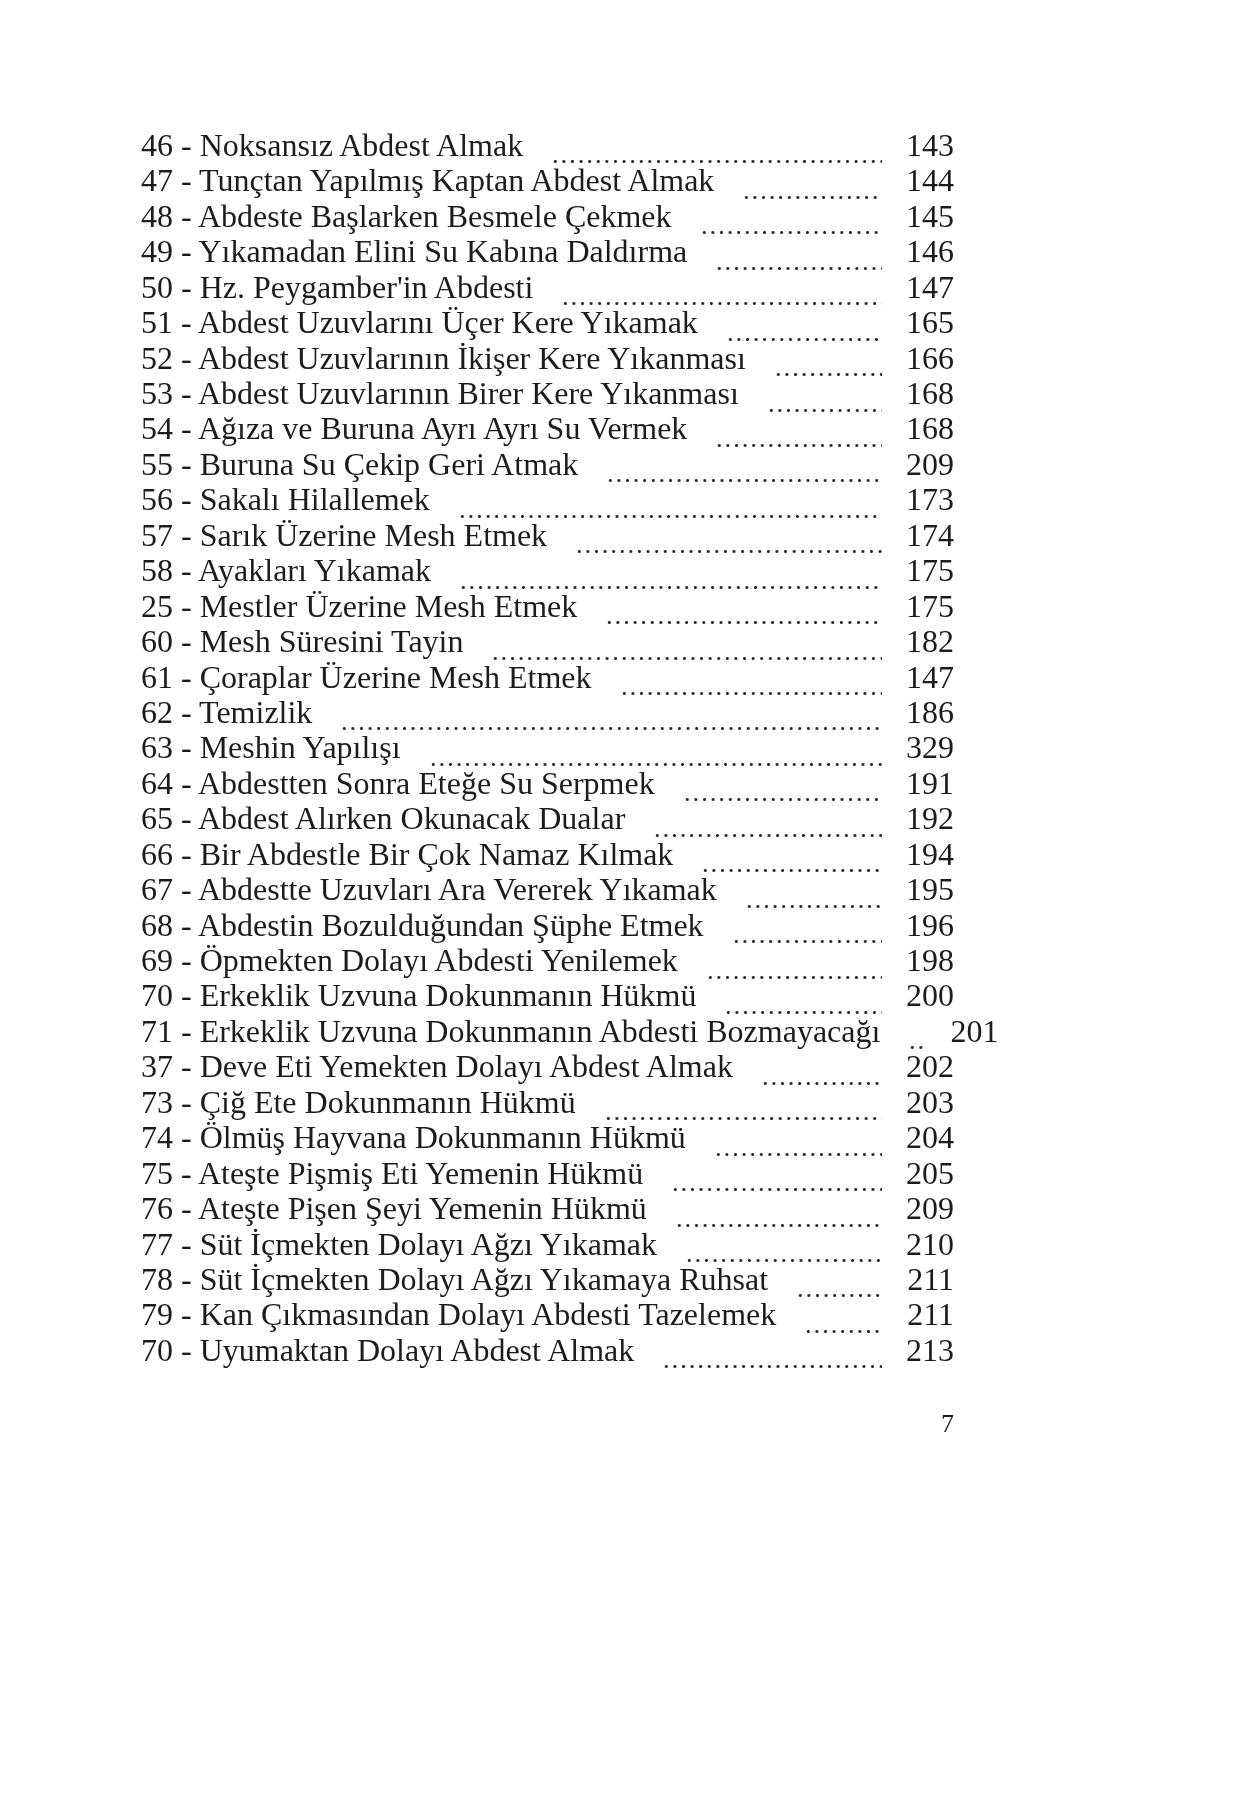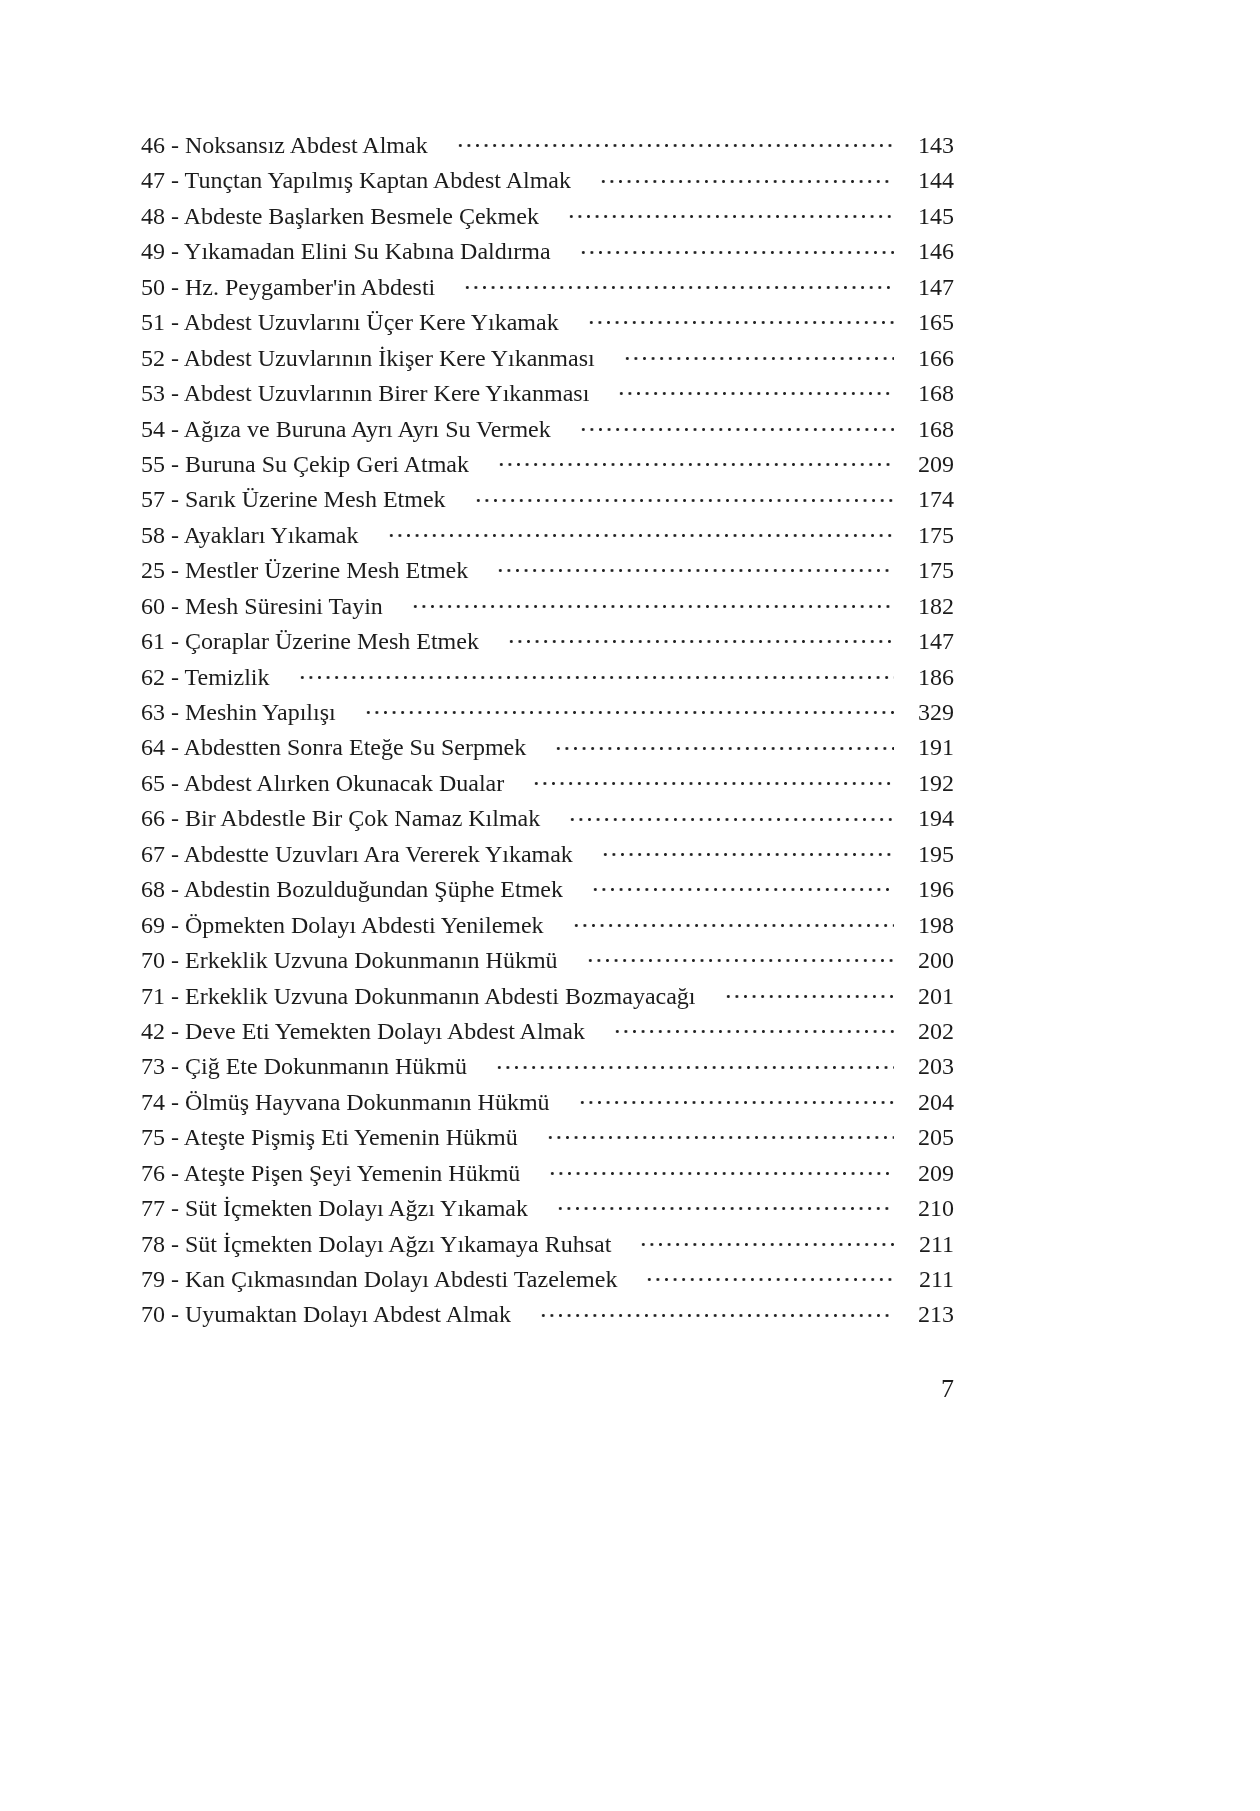--- a/index.html
+++ b/index.html
@@ -11,23 +11,23 @@
     color: #1c1c1c;
     overflow: hidden;
   }
   .page {
     width: 100%;
     height: 100%;
     padding: 128px 306px 0 141px;
   }
   .toc-row {
     display: flex;
-    align-items: center;
+    align-items: flex-end;
     height: 35.45px;
-    font-size: 24px;
+    font-size: 32px;
     line-height: 35.45px;
     gap: 20px;
   }
   .toc-title { white-space: nowrap; }
   .toc-leader {
     flex: 1 1 auto;
     min-width: 18px;
     height: 3px;
     margin: 0 4px 0 8px;
     background-image: radial-gradient(circle, #222222 1.25px, transparent 1.6px);
@@ -102,20 +102,25 @@
         <span class="toc-leader"></span>
         <span class="toc-page">168</span>
       </div>
 
       <div class="toc-row">
         <span class="toc-title">55 - Buruna Su Çekip Geri Atmak</span>
         <span class="toc-leader"></span>
         <span class="toc-page">209</span>
       </div>
 
+      <div class="toc-row">
+        <span class="toc-title">56 - Sakalı Hilallemek</span>
+        <span class="toc-leader"></span>
+        <span class="toc-page">173</span>
+      </div>
 
       <div class="toc-row">
         <span class="toc-title">57 - Sarık Üzerine Mesh Etmek</span>
         <span class="toc-leader"></span>
         <span class="toc-page">174</span>
       </div>
 
       <div class="toc-row">
         <span class="toc-title">58 - Ayakları Yıkamak</span>
         <span class="toc-leader"></span>
@@ -194,21 +199,21 @@
         <span class="toc-page">200</span>
       </div>
 
       <div class="toc-row">
         <span class="toc-title">71 - Erkeklik Uzvuna Dokunmanın Abdesti Bozmayacağı</span>
         <span class="toc-leader"></span>
         <span class="toc-page">201</span>
       </div>
 
       <div class="toc-row">
-        <span class="toc-title">42 - Deve Eti Yemekten Dolayı Abdest Almak</span>
+        <span class="toc-title">37 - Deve Eti Yemekten Dolayı Abdest Almak</span>
         <span class="toc-leader"></span>
         <span class="toc-page">202</span>
       </div>
 
       <div class="toc-row">
         <span class="toc-title">73 - Çiğ Ete Dokunmanın Hükmü</span>
         <span class="toc-leader"></span>
         <span class="toc-page">203</span>
       </div>
 

